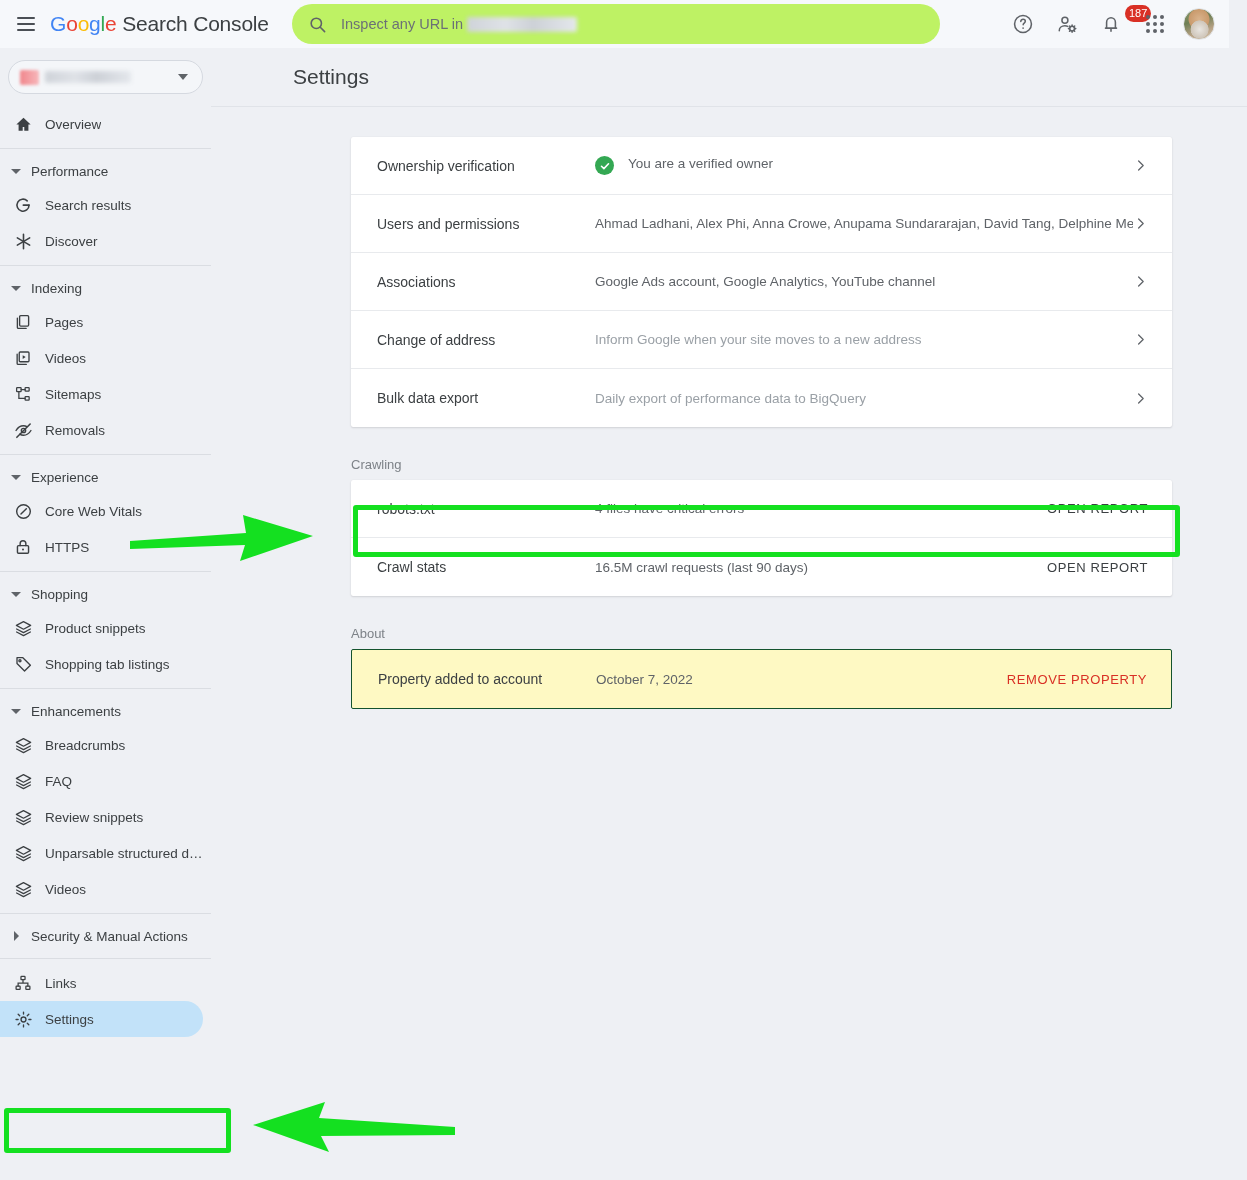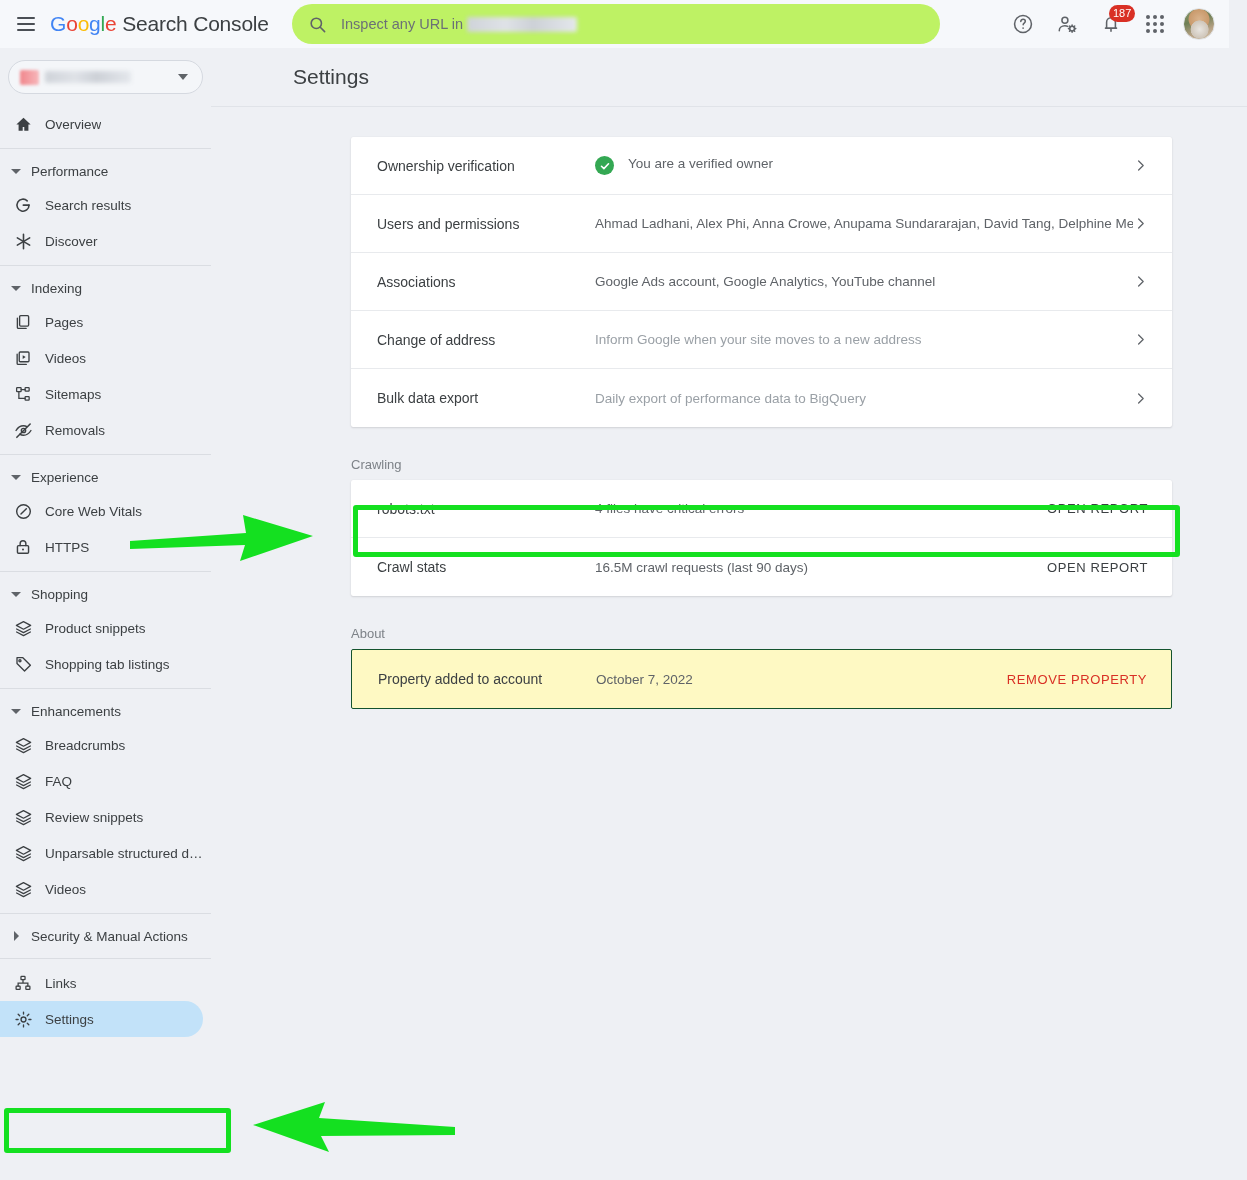--- a/index.html
+++ b/index.html
@@ -40,21 +40,21 @@
   .redact {
     display: inline-block; vertical-align: middle;
     background: linear-gradient(90deg,#cfd3d9 0%,#dfe2e7 35%,#cdd1d7 60%,#e4e7ec 100%);
     filter: blur(2.2px); border-radius: 2px;
   }
   .search-redact { width: 110px; height: 15px; margin-left: 4px; }
 
   .topright { position: absolute; right: 8px; top: 0; height: 48px; display: flex; align-items: center; gap: 0px; }
   .ticon { width: 44px; height: 44px; display: flex; align-items: center; justify-content: center; cursor: pointer; position: relative; }
   .badge {
-    position: absolute; top: 3px; left: 20px;
+    position: absolute; top: 3px; left: 36px;
     min-width: 24px; height: 17px; padding: 0 4px;
     background: #d93025; color: #fff;
     border-radius: 9px; font-size: 11px; line-height: 17px;
     text-align: center; font-weight: 500;
   }
   .apps-grid { display: grid; grid-template-columns: repeat(3,4px); grid-template-rows: repeat(3,4px); gap: 3px; }
   .apps-grid i { display: block; width: 4px; height: 4px; border-radius: 50%; background: #5f6368; }
   .avatar {
     width: 32px; height: 32px; border-radius: 50%;
     background:

